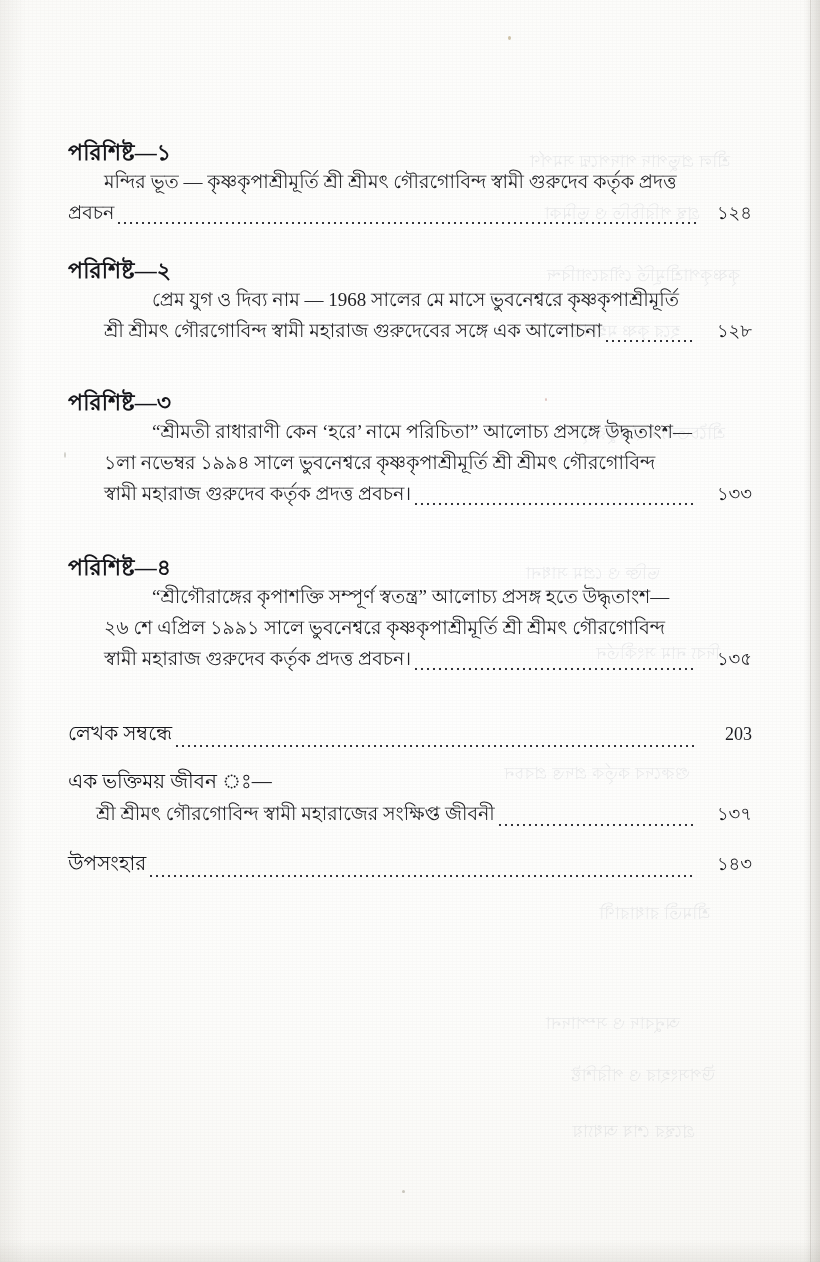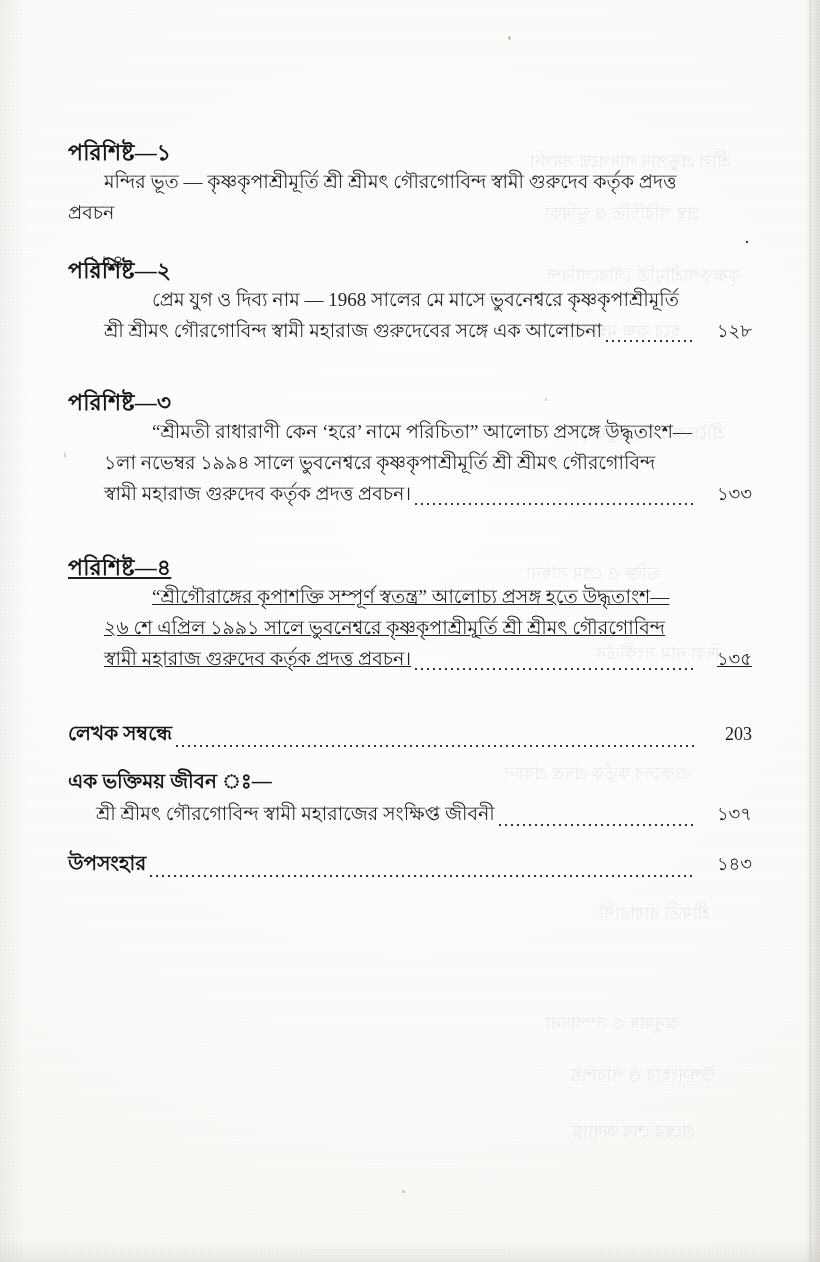--- a/index.html
+++ b/index.html
@@ -120,21 +120,21 @@
   }
 
   .entry-line {
     display: flex;
     align-items: baseline;
     white-space: nowrap;
   }
 
   .entry-line.indent-lg { padding-left: 84px; }
   .entry-line.indent-md { padding-left: 36px; }
-  .entry-line.indent-none { padding-left: 0; flex-direction: column; }
+  .entry-line.indent-none { padding-left: 0; }
 
   .line-text {
     flex: 0 0 auto;
   }
 
   .leader {
     flex: 1 1 auto;
     min-width: 10px;
     align-self: flex-end;
     position: relative;
@@ -155,21 +155,21 @@
   .pagenum {
     flex: 0 0 auto;
     padding-left: 12px;
     font-size: 18px;
     color: #1b1b20;
     text-align: right;
     min-width: 44px;
   }
 
   .major-heading {
-    font-weight: 700;
+    font-weight: 400;
     font-size: 20px;
     color: #15151a;
     white-space: nowrap;
   }
 
   .major-row {
     display: flex;
     align-items: baseline;
     white-space: nowrap;
   }
@@ -241,21 +241,21 @@
           <span class="line-text">১লা নভেম্বর ১৯৯৪ সালে ভুবনেশ্বরে কৃষ্ণকৃপাশ্রীমূর্তি শ্রী শ্রীমৎ গৌরগোবিন্দ</span>
         </div>
         <div class="entry-line indent-md">
           <span class="line-text">স্বামী মহারাজ গুরুদেব কর্তৃক প্রদত্ত প্রবচন।</span>
           <span class="leader"></span>
           <span class="pagenum">১৩৩</span>
         </div>
       </div>
     </div>
 
-    <div class="toc-block" style="top:553px;text-decoration:underline;">
+    <div class="toc-block" style="top:553px;">
       <div class="appendix-heading">পরিশিষ্ট—৪</div>
       <div class="entry">
         <div class="entry-line indent-lg">
           <span class="line-text">“শ্রীগৌরাঙ্গের কৃপাশক্তি সম্পূর্ণ স্বতন্ত্র” আলোচ্য প্রসঙ্গ হতে উদ্ধৃতাংশ—</span>
         </div>
         <div class="entry-line indent-md">
           <span class="line-text">২৬ শে এপ্রিল ১৯৯১ সালে ভুবনেশ্বরে কৃষ্ণকৃপাশ্রীমূর্তি শ্রী শ্রীমৎ গৌরগোবিন্দ</span>
         </div>
         <div class="entry-line indent-md">
           <span class="line-text">স্বামী মহারাজ গুরুদেব কর্তৃক প্রদত্ত প্রবচন।</span>

